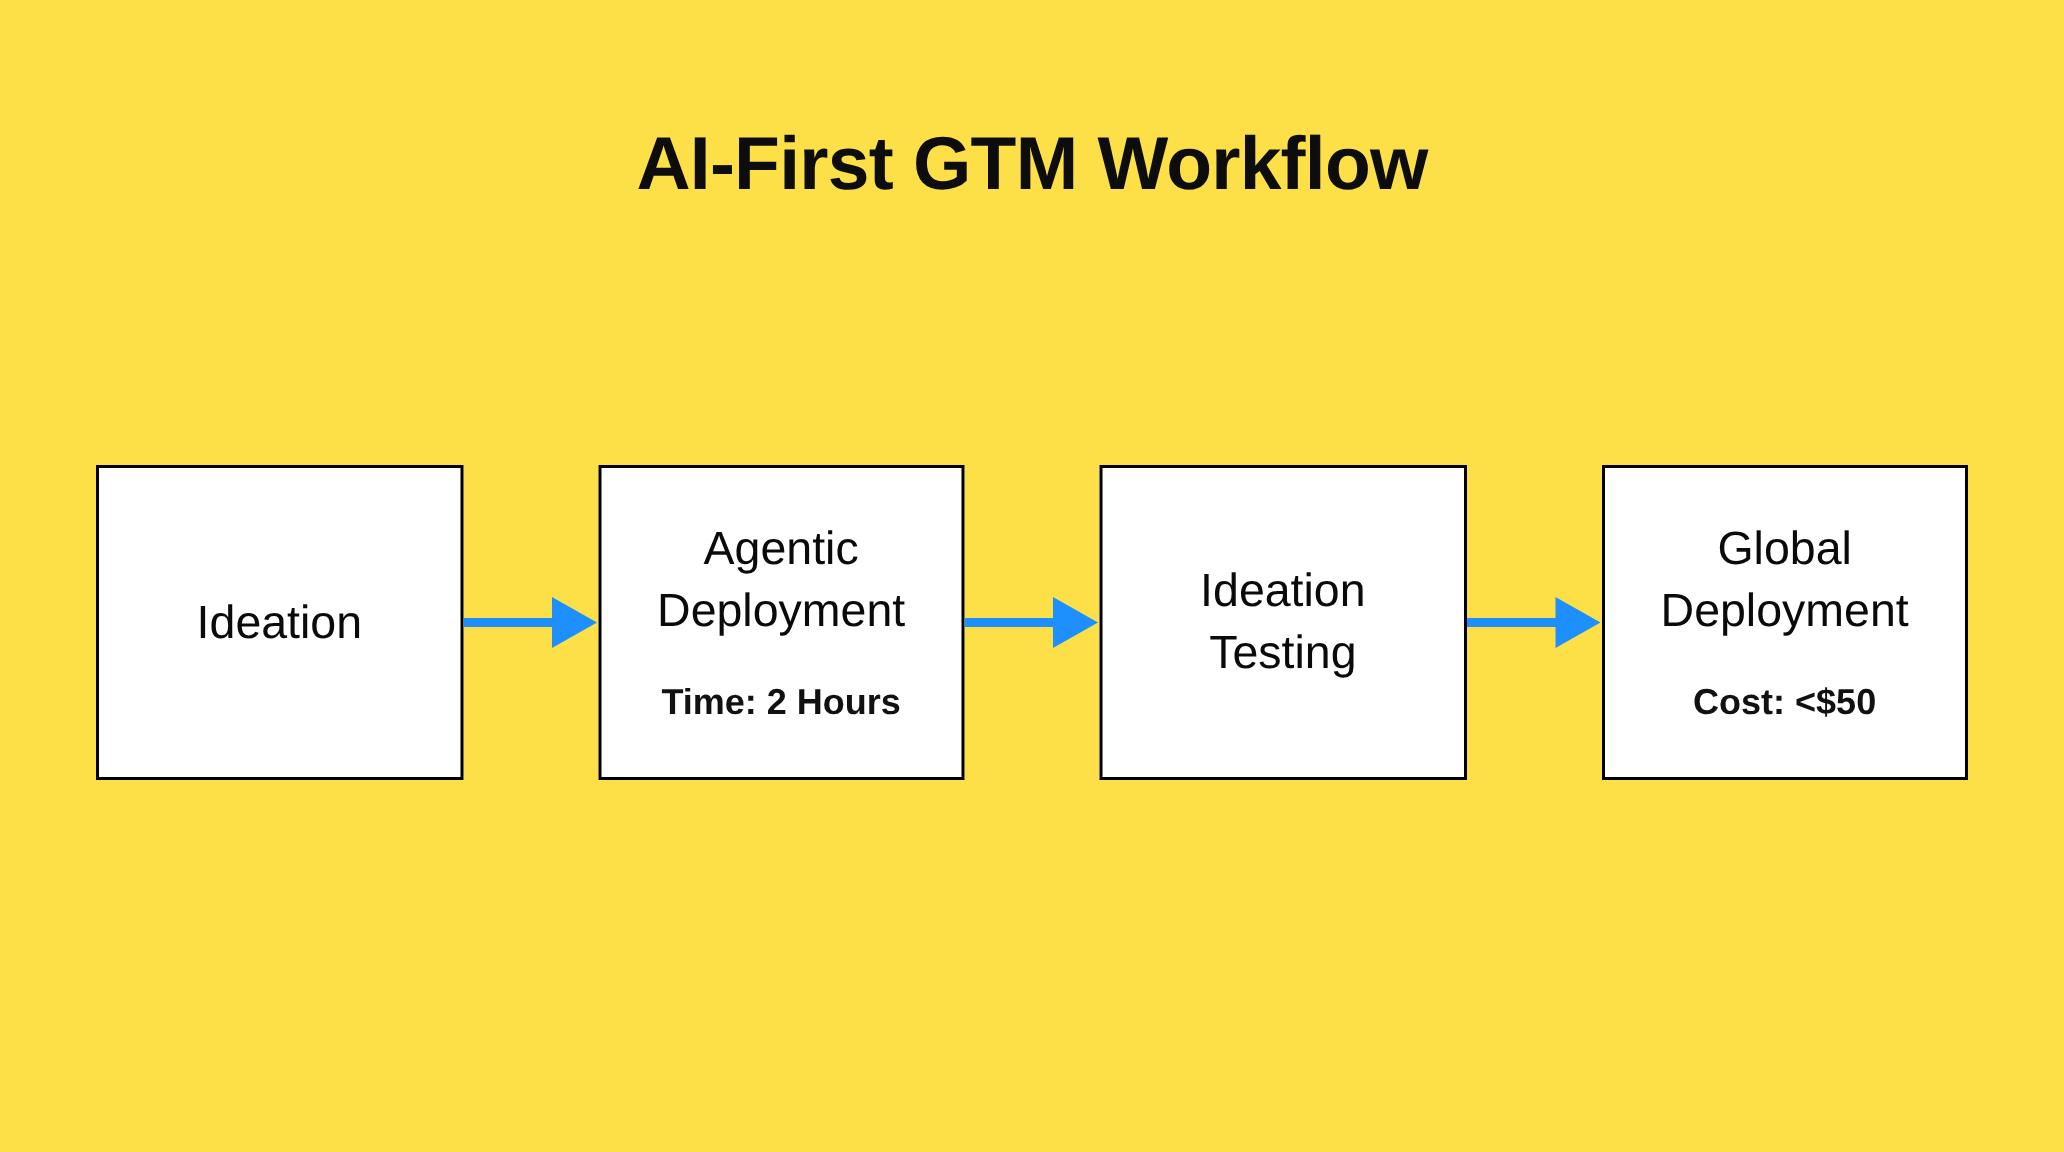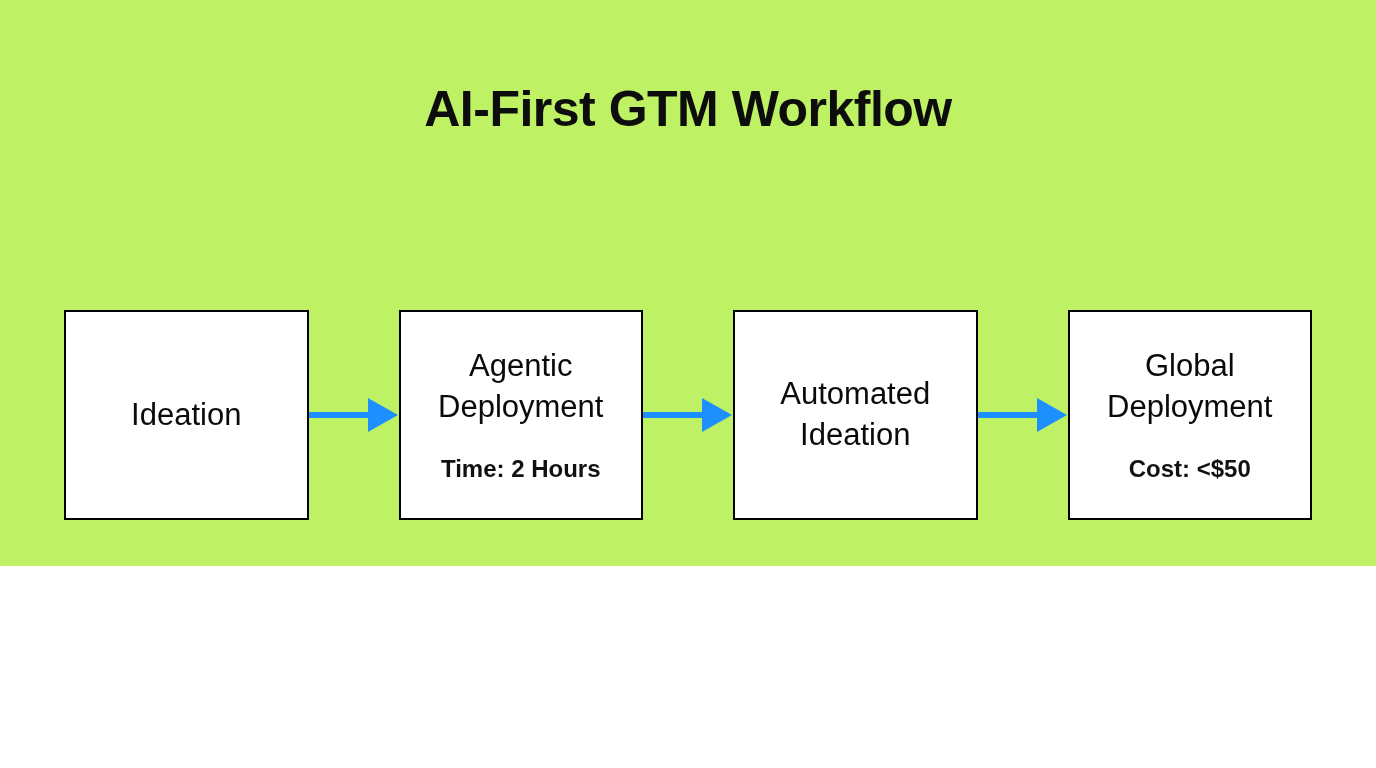--- a/index.html
+++ b/index.html
@@ -5,22 +5,22 @@
   * { margin: 0; padding: 0; box-sizing: border-box; }
   html, body { width: 1376px; height: 768px; }
   body {
     background: #ffffff;
     font-family: "Liberation Sans", "DejaVu Sans", sans-serif;
     overflow: hidden;
   }
   .canvas {
     position: relative;
     width: 1376px;
-    height: 566px;
-    background: #bef264;
+    height: 768px;
+    background: #fde047;
   }
   .page-title {
     position: absolute;
     top: 80px;
     left: 0;
     width: 100%;
     text-align: center;
     font-size: 50px;
     font-weight: 700;
     letter-spacing: -0.5px;
@@ -90,21 +90,21 @@
       <div class="step-label">Agentic Deployment</div>
       <div class="step-sublabel">Time: 2 Hours</div>
     </div>
 
     <svg class="flow-arrow" viewBox="0 0 90 40" xmlns="http://www.w3.org/2000/svg" aria-hidden="true">
       <line class="arrow-line" x1="0" y1="20" x2="62" y2="20" stroke-width="6" stroke="#1e8fff"></line>
       <polygon class="arrow-head" points="59,3 89,20 59,37" fill="#1e8fff"></polygon>
     </svg>
 
     <div class="step-box">
-      <div class="step-label">Automated Ideation</div>
+      <div class="step-label">Ideation Testing</div>
     </div>
 
     <svg class="flow-arrow" viewBox="0 0 90 40" xmlns="http://www.w3.org/2000/svg" aria-hidden="true">
       <line class="arrow-line" x1="0" y1="20" x2="62" y2="20" stroke-width="6" stroke="#1e8fff"></line>
       <polygon class="arrow-head" points="59,3 89,20 59,37" fill="#1e8fff"></polygon>
     </svg>
 
     <div class="step-box">
       <div class="step-label">Global Deployment</div>
       <div class="step-sublabel">Cost: &lt;$50</div>

